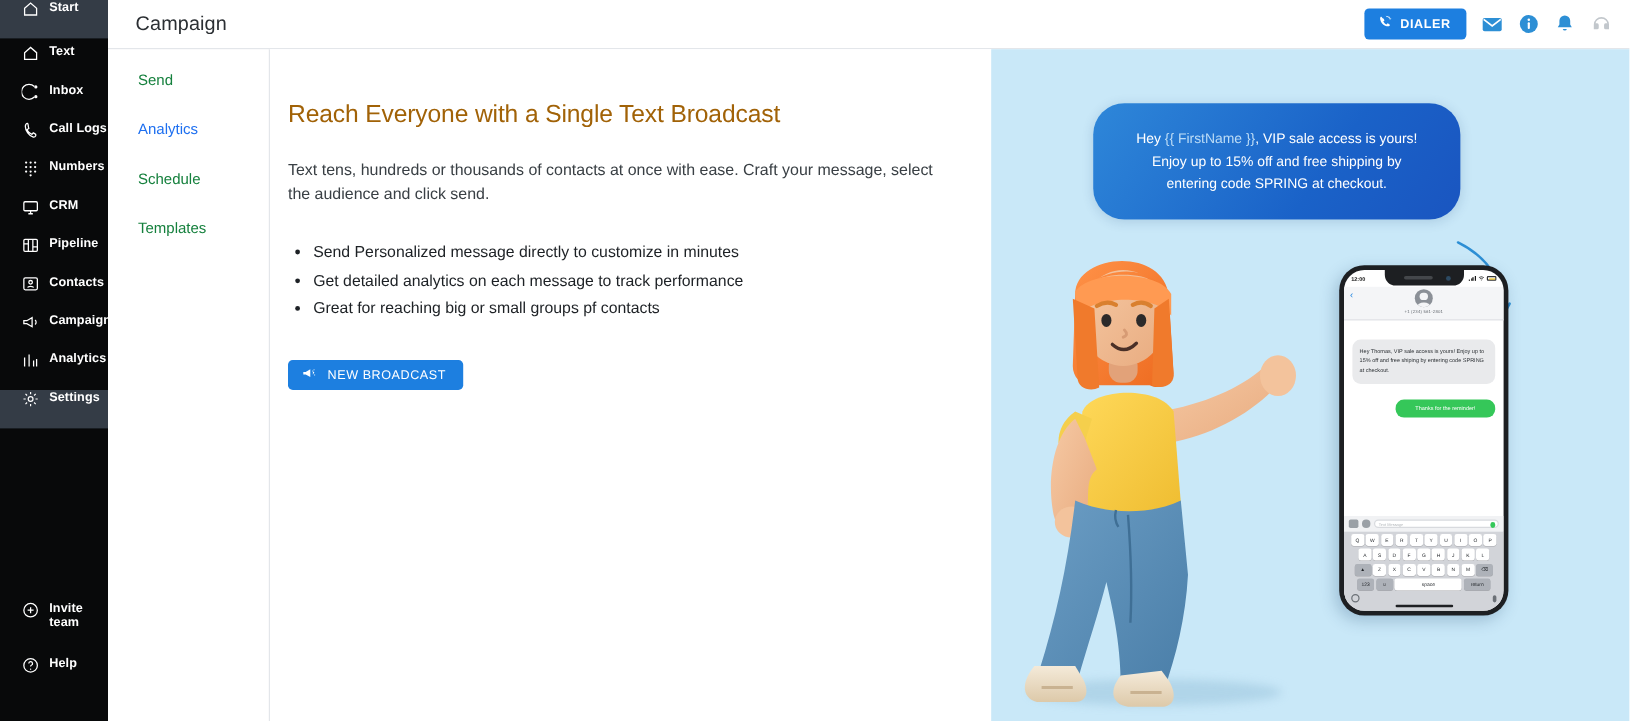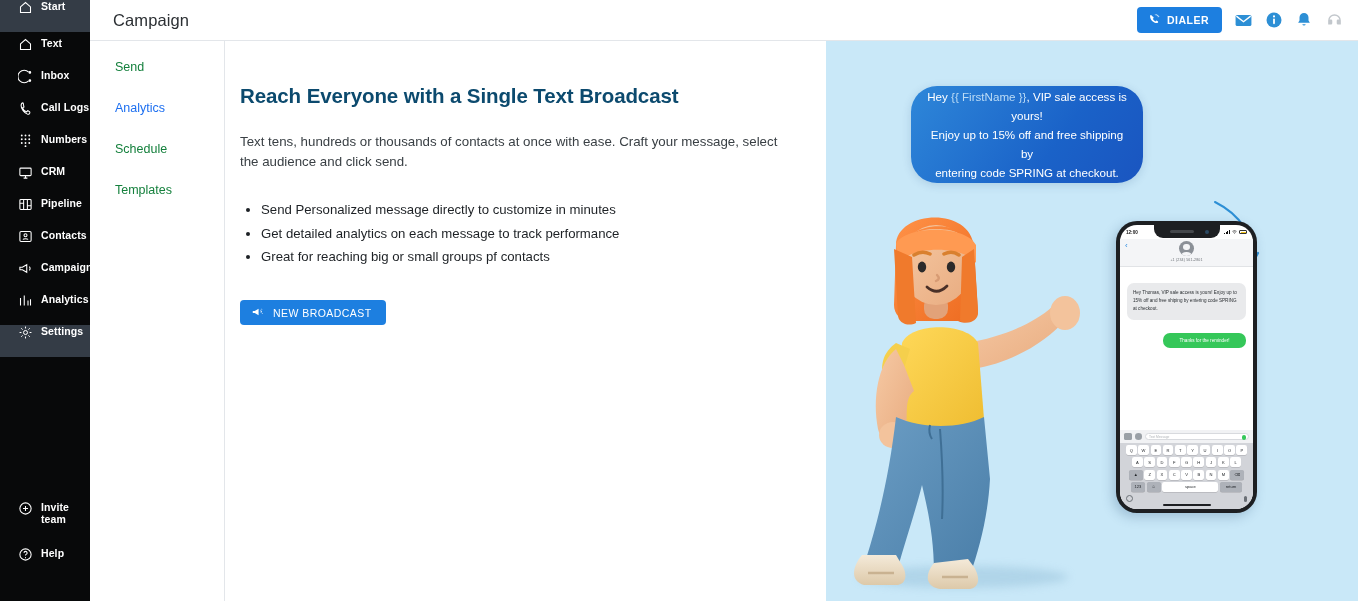--- a/index.html
+++ b/index.html
@@ -70,21 +70,21 @@
     font-size: 12.5px; color: #15803d;
     padding: 5px 0 5px 25px;
     margin-bottom: 17px;
     cursor: pointer;
   }
   .subnav-item.active { color: #1d6ff0; }
 
   
   .content { flex: 1 1 auto; display: flex; background: #fff; position: relative; }
   .copy { width: 601px; flex: 0 0 601px; padding: 43px 0 0 15px; }
-  .headline { font-size: 20.5px; color: #0c4a6e; font-weight: bold; letter-spacing: -.1px; }
+  .headline { font-size: 20.5px; color: #a16207; font-weight: normal; letter-spacing: -.1px; }
   .subcopy { font-size: 13.3px; color: #3a4045; line-height: 1.48; margin-top: 24px; width: 545px; }
   .bullets { margin-top: 30px; padding-left: 21px; }
   .bullets li { font-size: 13.2px; color: #1d2125; line-height: 1.42; margin-bottom: 4.5px; }
   .new-broadcast {
     margin-top: 29px;
     background: #1d7fe0; color: #fff; border: none; border-radius: 4px;
     height: 25px; padding: 0 14px 0 11px;
     display: inline-flex; align-items: center; gap: 8px;
     font-size: 10.5px; font-weight: normal; letter-spacing: .45px;
     cursor: pointer;
@@ -92,21 +92,21 @@
 
   
   .hero {
     flex: 1 1 auto;
     background: #c9e8f8;
     position: relative;
     overflow: hidden;
   }
   .bubble {
     position: absolute; left: 85px; top: 45px;
-    width: 232px; height: 97px;
+    width: 306px; height: 97px;
     border-radius: 26px;
     background: linear-gradient(125deg, #2e87d9 0%, #1a62c8 62%, #1a55c0 100%);
     color: #fff;
     display: flex; align-items: center; justify-content: center;
     text-align: center;
     font-size: 11.6px; line-height: 1.65;
     padding: 4px 14px;
     box-shadow: 0 2px 10px rgba(20,60,120,.16);
   }
   .bubble .ph { color: #bcdcf6; }

